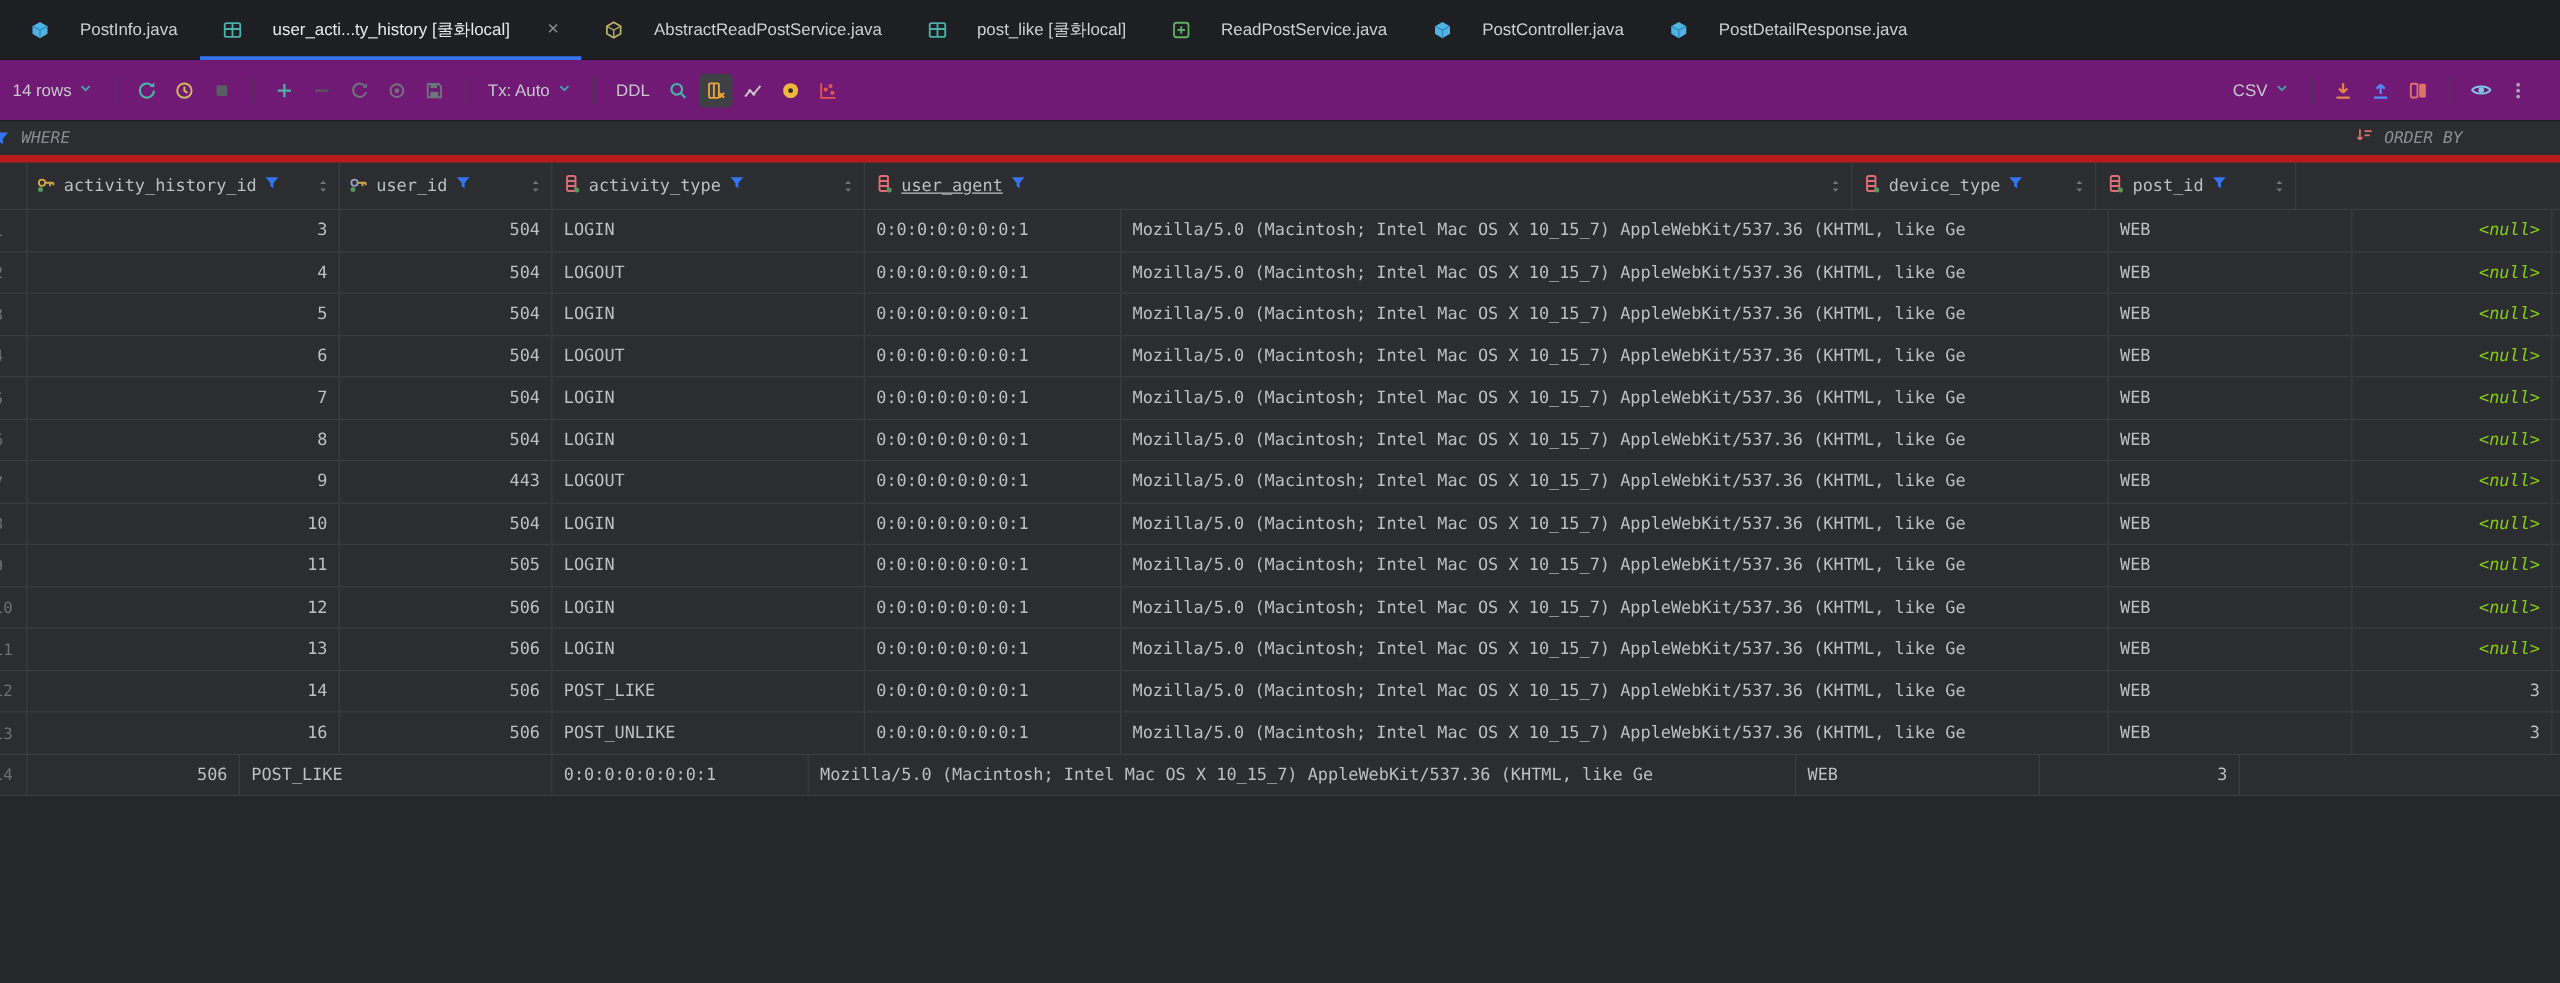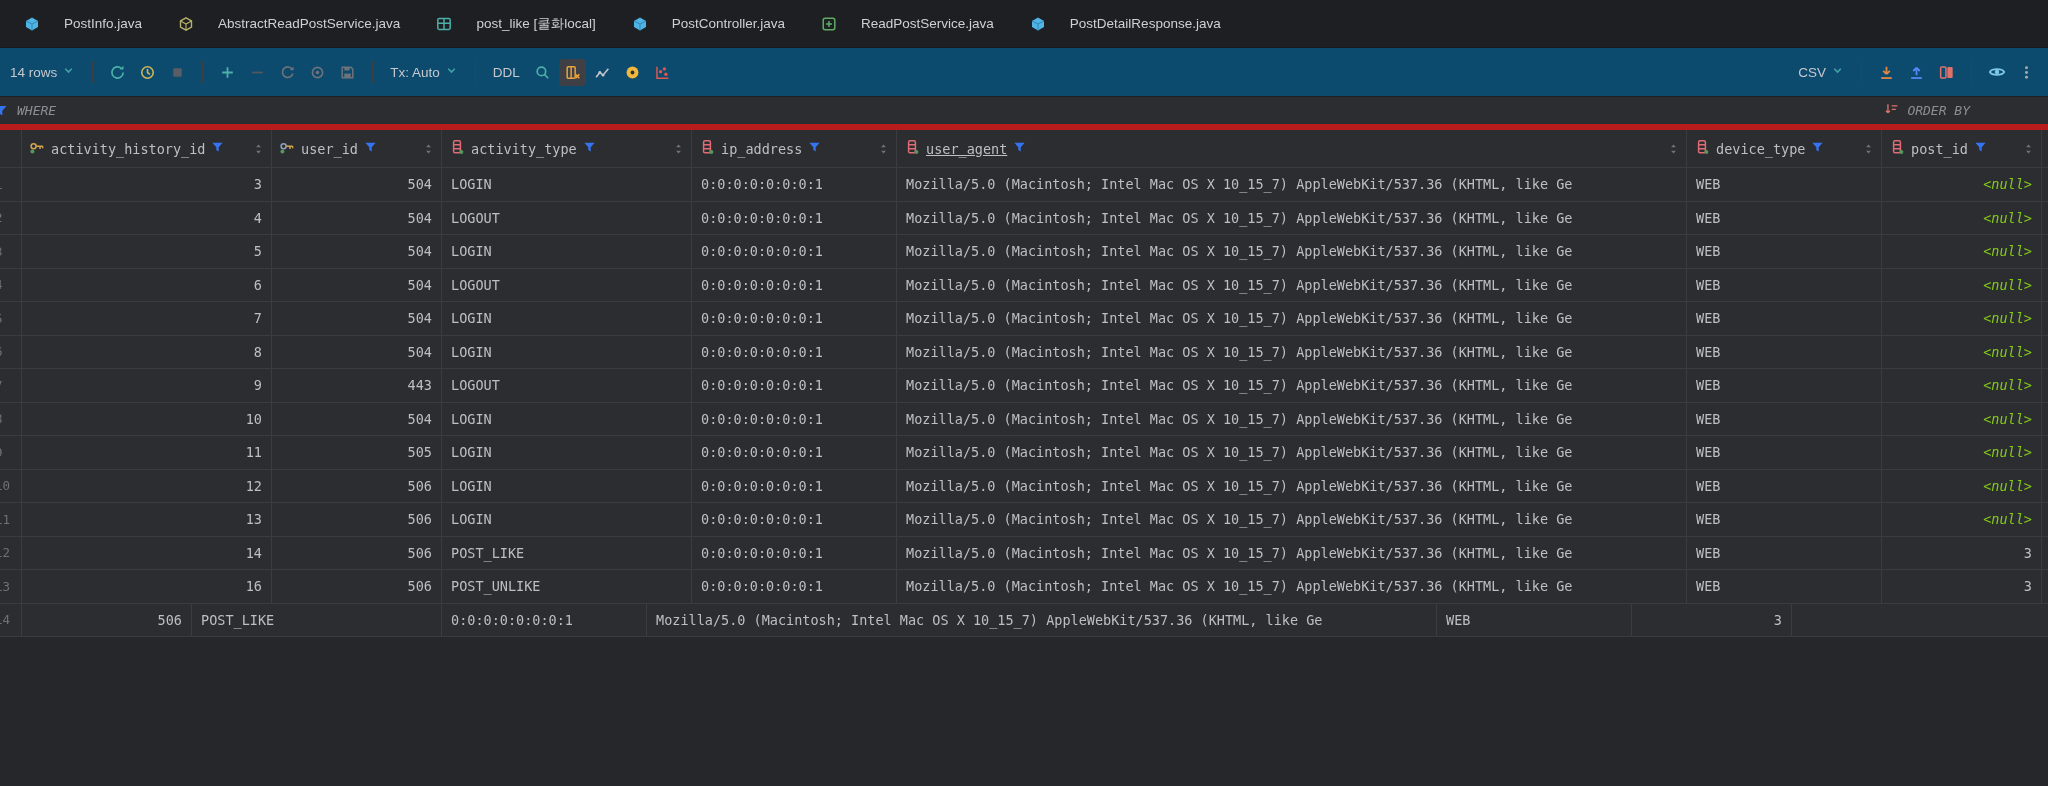--- a/index.html
+++ b/index.html
@@ -22,22 +22,22 @@
   }
   .tab.active{color:#e8eaee;}
   .tab.active::after{
     content:"";position:absolute;left:0;right:0;bottom:-1px;height:3px;background:#3574f0;
   }
   .tab .tabicon{display:flex;align-items:center;}
   .tab .close{color:#898c92;font-size:16px;margin-left:6px;line-height:1;}
 
   
   .toolbar{
-    height:48px;background:#0c4a6e;display:flex;align-items:center;
-    padding:0 8px 0 4px;gap:3px;box-sizing:border-box;flex:0 0 auto;
+    height:48px;background:#701a75;display:flex;align-items:center;
+    padding:0 20px 0 4px;gap:3px;box-sizing:border-box;flex:0 0 auto;
   }
   .tbtn{
     display:flex;align-items:center;justify-content:center;
     width:27px;height:27px;border-radius:4px;flex:0 0 auto;
   }
   .tbtn.toggled{background:#3e4045;}
   .tlabel{
     color:#c6c8cd;font-size:13.5px;display:flex;align-items:center;gap:5px;
     padding:0 6px;white-space:nowrap;flex:0 0 auto;
   }
@@ -94,20 +94,30 @@
   <div class="tabbar" id="tabbar">
       <div class="tab">
         <span class="tabicon">
           <svg width="16" height="16" viewBox="0 0 16 16">
             <path d="M8 1.5 14 5v6L8 14.5 2 11V5z" fill="#4fb4e3"></path>
             <path d="M2 5l6 3 6-3M8 8v6.5" stroke="#2b87b8" stroke-width="1" fill="none"></path>
           </svg>
         </span>
         <span>PostInfo.java</span>
       </div>
+      <div class="tab active">
+        <span class="tabicon">
+          <svg width="16" height="16" viewBox="0 0 16 16">
+            <rect x="1.8" y="2.5" width="12.4" height="11" rx="1.4" fill="none" stroke="#4CAEA8" stroke-width="1.5"></rect>
+            <path d="M1.8 7.2h12.4M8 2.5v11" stroke="#4CAEA8" stroke-width="1.5"></path>
+          </svg>
+        </span>
+        <span>user_acti...ty_history [쿨화local]</span>
+        <span class="close">×</span>
+      </div>
       <div class="tab">
         <span class="tabicon">
           <svg width="16" height="16" viewBox="0 0 16 16">
             <path d="M8 1.8 13.5 5v6L8 14.2 2.5 11V5z" fill="none" stroke="#b8b168" stroke-width="1.4"></path>
             <path d="M2.5 5 8 8l5.5-3M8 8v6.2" stroke="#b8b168" stroke-width="1.1" fill="none"></path>
           </svg>
         </span>
         <span>AbstractReadPostService.java</span>
       </div>
       <div class="tab">
@@ -115,34 +125,34 @@
           <svg width="16" height="16" viewBox="0 0 16 16">
             <rect x="1.8" y="2.5" width="12.4" height="11" rx="1.4" fill="none" stroke="#4CAEA8" stroke-width="1.5"></rect>
             <path d="M1.8 7.2h12.4M8 2.5v11" stroke="#4CAEA8" stroke-width="1.5"></path>
           </svg>
         </span>
         <span>post_like [쿨화local]</span>
       </div>
       <div class="tab">
         <span class="tabicon">
           <svg width="16" height="16" viewBox="0 0 16 16">
-            <path d="M8 1.5 14 5v6L8 14.5 2 11V5z" fill="#4fb4e3"></path>
-            <path d="M2 5l6 3 6-3M8 8v6.5" stroke="#2b87b8" stroke-width="1" fill="none"></path>
-          </svg>
-        </span>
-        <span>PostController.java</span>
+            <rect x="2.2" y="2.2" width="11.6" height="11.6" rx="2" fill="none" stroke="#5fad65" stroke-width="1.5"></rect>
+            <path d="M8 5v6M5 8h6" stroke="#5fad65" stroke-width="1.5"></path>
+          </svg>
+        </span>
+        <span>ReadPostService.java</span>
       </div>
       <div class="tab">
         <span class="tabicon">
           <svg width="16" height="16" viewBox="0 0 16 16">
-            <rect x="2.2" y="2.2" width="11.6" height="11.6" rx="2" fill="none" stroke="#5fad65" stroke-width="1.5"></rect>
-            <path d="M8 5v6M5 8h6" stroke="#5fad65" stroke-width="1.5"></path>
-          </svg>
-        </span>
-        <span>ReadPostService.java</span>
+            <path d="M8 1.5 14 5v6L8 14.5 2 11V5z" fill="#4fb4e3"></path>
+            <path d="M2 5l6 3 6-3M8 8v6.5" stroke="#2b87b8" stroke-width="1" fill="none"></path>
+          </svg>
+        </span>
+        <span>PostController.java</span>
       </div>
       <div class="tab">
         <span class="tabicon">
           <svg width="16" height="16" viewBox="0 0 16 16">
             <path d="M8 1.5 14 5v6L8 14.5 2 11V5z" fill="#4fb4e3"></path>
             <path d="M2 5l6 3 6-3M8 8v6.5" stroke="#2b87b8" stroke-width="1" fill="none"></path>
           </svg>
         </span>
         <span>PostDetailResponse.java</span>
       </div>
@@ -361,88 +371,71 @@
           <span><svg width="13" height="13" viewBox="0 0 14 14">
               <path d="M1.5 2h11L8.3 6.8v4.6L5.7 9.7V6.8z" fill="#3574f0"></path>
             </svg></span>
           <span class="sortw">
             <svg width="11" height="14" viewBox="0 0 12 14">
               <path d="M6 2.2 8.6 5H3.4z" fill="#6f737a"></path>
               <path d="M6 11.8 3.4 9h5.2z" fill="#6f737a"></path>
             </svg>
           </span>
         </div>
-        <div class="hcell" style="width: 205px;">
+        <div class="hcell" style="width: 790px; text-decoration: underline;">
           <span class="tabicon"><svg width="16" height="16" viewBox="0 0 16 16">
               <rect x="4.6" y="1.8" width="6.8" height="12" rx="1.4" fill="none" stroke="#e06c75" stroke-width="1.5"></rect>
               <path d="M4.6 5.8h6.8M4.6 9.8h6.8" stroke="#e06c75" stroke-width="1.5"></path>
               <circle cx="12.4" cy="13" r="2" fill="#57965c"></circle>
             </svg></span>
-          <span class="hname">ip_address</span>
+          <span class="hname">user_agent</span>
           <span><svg width="13" height="13" viewBox="0 0 14 14">
               <path d="M1.5 2h11L8.3 6.8v4.6L5.7 9.7V6.8z" fill="#3574f0"></path>
             </svg></span>
           <span class="sortw">
             <svg width="11" height="14" viewBox="0 0 12 14">
               <path d="M6 2.2 8.6 5H3.4z" fill="#6f737a"></path>
               <path d="M6 11.8 3.4 9h5.2z" fill="#6f737a"></path>
             </svg>
           </span>
         </div>
-        <div class="hcell" style="width: 790px; text-decoration: underline;">
+        <div class="hcell" style="width: 195px;">
           <span class="tabicon"><svg width="16" height="16" viewBox="0 0 16 16">
               <rect x="4.6" y="1.8" width="6.8" height="12" rx="1.4" fill="none" stroke="#e06c75" stroke-width="1.5"></rect>
               <path d="M4.6 5.8h6.8M4.6 9.8h6.8" stroke="#e06c75" stroke-width="1.5"></path>
               <circle cx="12.4" cy="13" r="2" fill="#57965c"></circle>
             </svg></span>
-          <span class="hname">user_agent</span>
+          <span class="hname">device_type</span>
           <span><svg width="13" height="13" viewBox="0 0 14 14">
               <path d="M1.5 2h11L8.3 6.8v4.6L5.7 9.7V6.8z" fill="#3574f0"></path>
             </svg></span>
           <span class="sortw">
             <svg width="11" height="14" viewBox="0 0 12 14">
               <path d="M6 2.2 8.6 5H3.4z" fill="#6f737a"></path>
               <path d="M6 11.8 3.4 9h5.2z" fill="#6f737a"></path>
             </svg>
           </span>
         </div>
-        <div class="hcell" style="width: 195px;">
+        <div class="hcell" style="width: 160px;">
           <span class="tabicon"><svg width="16" height="16" viewBox="0 0 16 16">
               <rect x="4.6" y="1.8" width="6.8" height="12" rx="1.4" fill="none" stroke="#e06c75" stroke-width="1.5"></rect>
               <path d="M4.6 5.8h6.8M4.6 9.8h6.8" stroke="#e06c75" stroke-width="1.5"></path>
               <circle cx="12.4" cy="13" r="2" fill="#57965c"></circle>
             </svg></span>
-          <span class="hname">device_type</span>
+          <span class="hname">post_id</span>
           <span><svg width="13" height="13" viewBox="0 0 14 14">
               <path d="M1.5 2h11L8.3 6.8v4.6L5.7 9.7V6.8z" fill="#3574f0"></path>
             </svg></span>
           <span class="sortw">
             <svg width="11" height="14" viewBox="0 0 12 14">
               <path d="M6 2.2 8.6 5H3.4z" fill="#6f737a"></path>
               <path d="M6 11.8 3.4 9h5.2z" fill="#6f737a"></path>
             </svg>
           </span>
         </div>
-        <div class="hcell" style="width: 160px;">
-          <span class="tabicon"><svg width="16" height="16" viewBox="0 0 16 16">
-              <rect x="4.6" y="1.8" width="6.8" height="12" rx="1.4" fill="none" stroke="#e06c75" stroke-width="1.5"></rect>
-              <path d="M4.6 5.8h6.8M4.6 9.8h6.8" stroke="#e06c75" stroke-width="1.5"></path>
-              <circle cx="12.4" cy="13" r="2" fill="#57965c"></circle>
-            </svg></span>
-          <span class="hname">post_id</span>
-          <span><svg width="13" height="13" viewBox="0 0 14 14">
-              <path d="M1.5 2h11L8.3 6.8v4.6L5.7 9.7V6.8z" fill="#3574f0"></path>
-            </svg></span>
-          <span class="sortw">
-            <svg width="11" height="14" viewBox="0 0 12 14">
-              <path d="M6 2.2 8.6 5H3.4z" fill="#6f737a"></path>
-              <path d="M6 11.8 3.4 9h5.2z" fill="#6f737a"></path>
-            </svg>
-          </span>
-        </div>
         <div class="hfill"></div>
       </div>
     <div id="gbody">
         <div class="row">
           <div class="gut">
             <span>1</span>
           </div>
           <div class="cell right" style="width: 250px;">3</div>
           <div class="cell right" style="width: 170px;">504</div>
           <div class="cell" style="width: 250px;">LOGIN</div>

